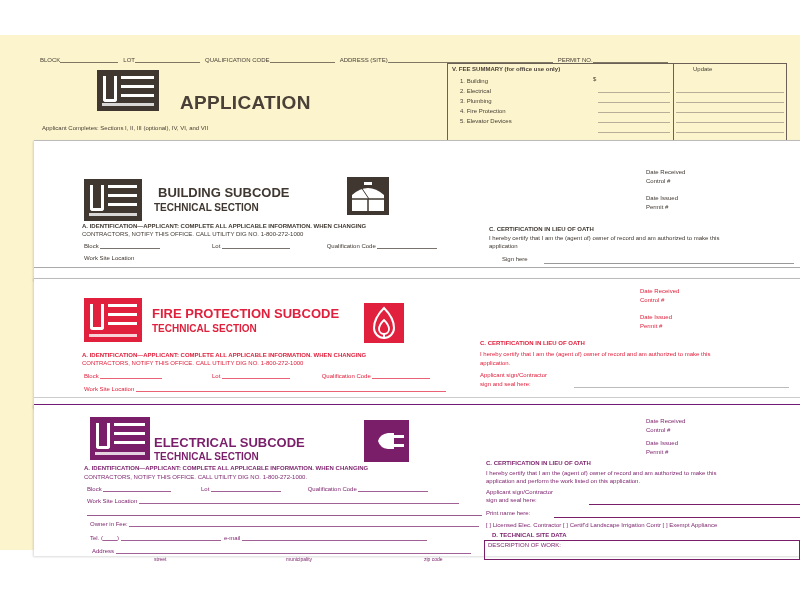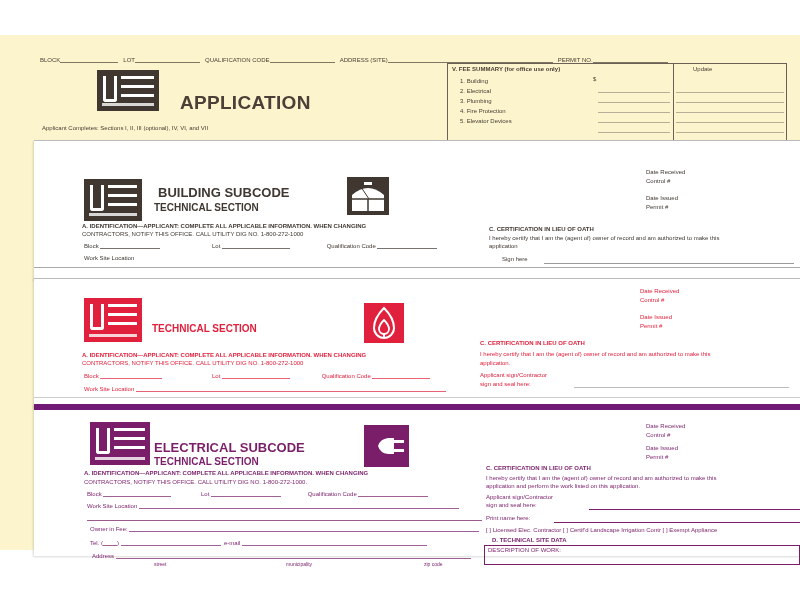--- a/index.html
+++ b/index.html
@@ -1,21 +1,21 @@
 <!DOCTYPE html>
 <html><head>
 <meta charset="utf-8">
 <style>
   html,body{margin:0;padding:0;}
   body{width:800px;height:600px;background:#ffffff;position:relative;overflow:hidden;font-family:"Liberation Sans",sans-serif;}
   .sheet{position:absolute;box-sizing:border-box;}
   #cover{left:0;top:35px;width:800px;height:515px;background:#fbf4cc;}
   #building{left:34px;top:140px;width:766px;height:140px;background:#fff;border-top:1px solid #bbb;box-shadow:-1px 1px 2px rgba(0,0,0,0.15);}
   #fire{left:34px;top:278px;width:766px;height:130px;background:#fff;border-top:1px solid #bbb;box-shadow:-1px 1px 2px rgba(0,0,0,0.15);}
-  #electrical{left:34px;top:404px;width:766px;height:152px;background:#fff;border-top:6px solid #701a75;box-shadow:-1px 1px 2px rgba(0,0,0,0.15);}
+  #electrical{left:34px;top:404px;width:766px;height:152px;background:#fff;border-top:1px solid #701a75;box-shadow:-1px 1px 2px rgba(0,0,0,0.15);}
   .abs{position:absolute;white-space:nowrap;}
   .small{font-size:6px;letter-spacing:0;}
   .tiny{font-size:5px;}
   .line{display:inline-block;border-bottom:1px solid currentColor;vertical-align:bottom;height:6px;opacity:.7;}
   .logo{position:absolute;box-sizing:border-box;border:2px solid currentColor;background:currentColor;}
   .logo .u{position:absolute;left:4px;top:4px;width:14px;height:26px;border:3px solid #fff;border-top:none;border-radius:0 0 3px 3px;box-sizing:border-box;}
   .logo .e1,.logo .e2,.logo .e3{position:absolute;left:22px;height:3px;background:#fff;right:3px;}
   .logo .e1{top:4px}.logo .e2{top:13px}.logo .e3{top:22px}
   .logo .bar{position:absolute;left:3px;right:3px;bottom:3px;height:3px;background:#fff;opacity:.8;}
   .title-big{font-weight:bold;font-size:19px;letter-spacing:0.3px;color:#4a4038;line-height:21px;}
@@ -108,20 +108,21 @@
 </div>
 
 <div class="sheet" id="fire" style="color:#e0203c;">
   <div class="logo" style="left:50px;top:19px;width:58px;height:44px;color:#e0203c;">
     <div class="u"></div>
       <div class="e1"></div>
       <div class="e2"></div>
       <div class="e3"></div>
       <div class="bar"></div>
   </div>
+  <div class="abs sub-title" style="left:118px;top:28px;">FIRE PROTECTION SUBCODE</div>
   <div class="abs sub-sub" style="left:118px;top:44px;">TECHNICAL SECTION</div>
   <div class="icon-box" style="left:330px;top:24px;width:40px;height:40px;">
     <svg width="40" height="40" viewBox="0 0 40 40">
         <rect width="40" height="40" fill="#e0203c"></rect>
         <path d="M20 5 C28 13 30 20 30 25 A10 10 0 0 1 10 25 C10 20 12 13 20 5 Z" fill="none" stroke="#fff" stroke-width="2"></path>
         <path d="M20 17 C24 21 25 24 25 26 A5 5 0 0 1 15 26 C15 24 16 21 20 17 Z" fill="none" stroke="#fff" stroke-width="1.8"></path>
         <line x1="20" y1="30" x2="20" y2="36" stroke="#fff" stroke-width="2"></line>
       </svg>
   </div>
   <div class="abs small" style="left:48px;top:73px;font-weight:bold;">A. IDENTIFICATION—APPLICANT: COMPLETE ALL APPLICABLE INFORMATION. WHEN CHANGING</div>

